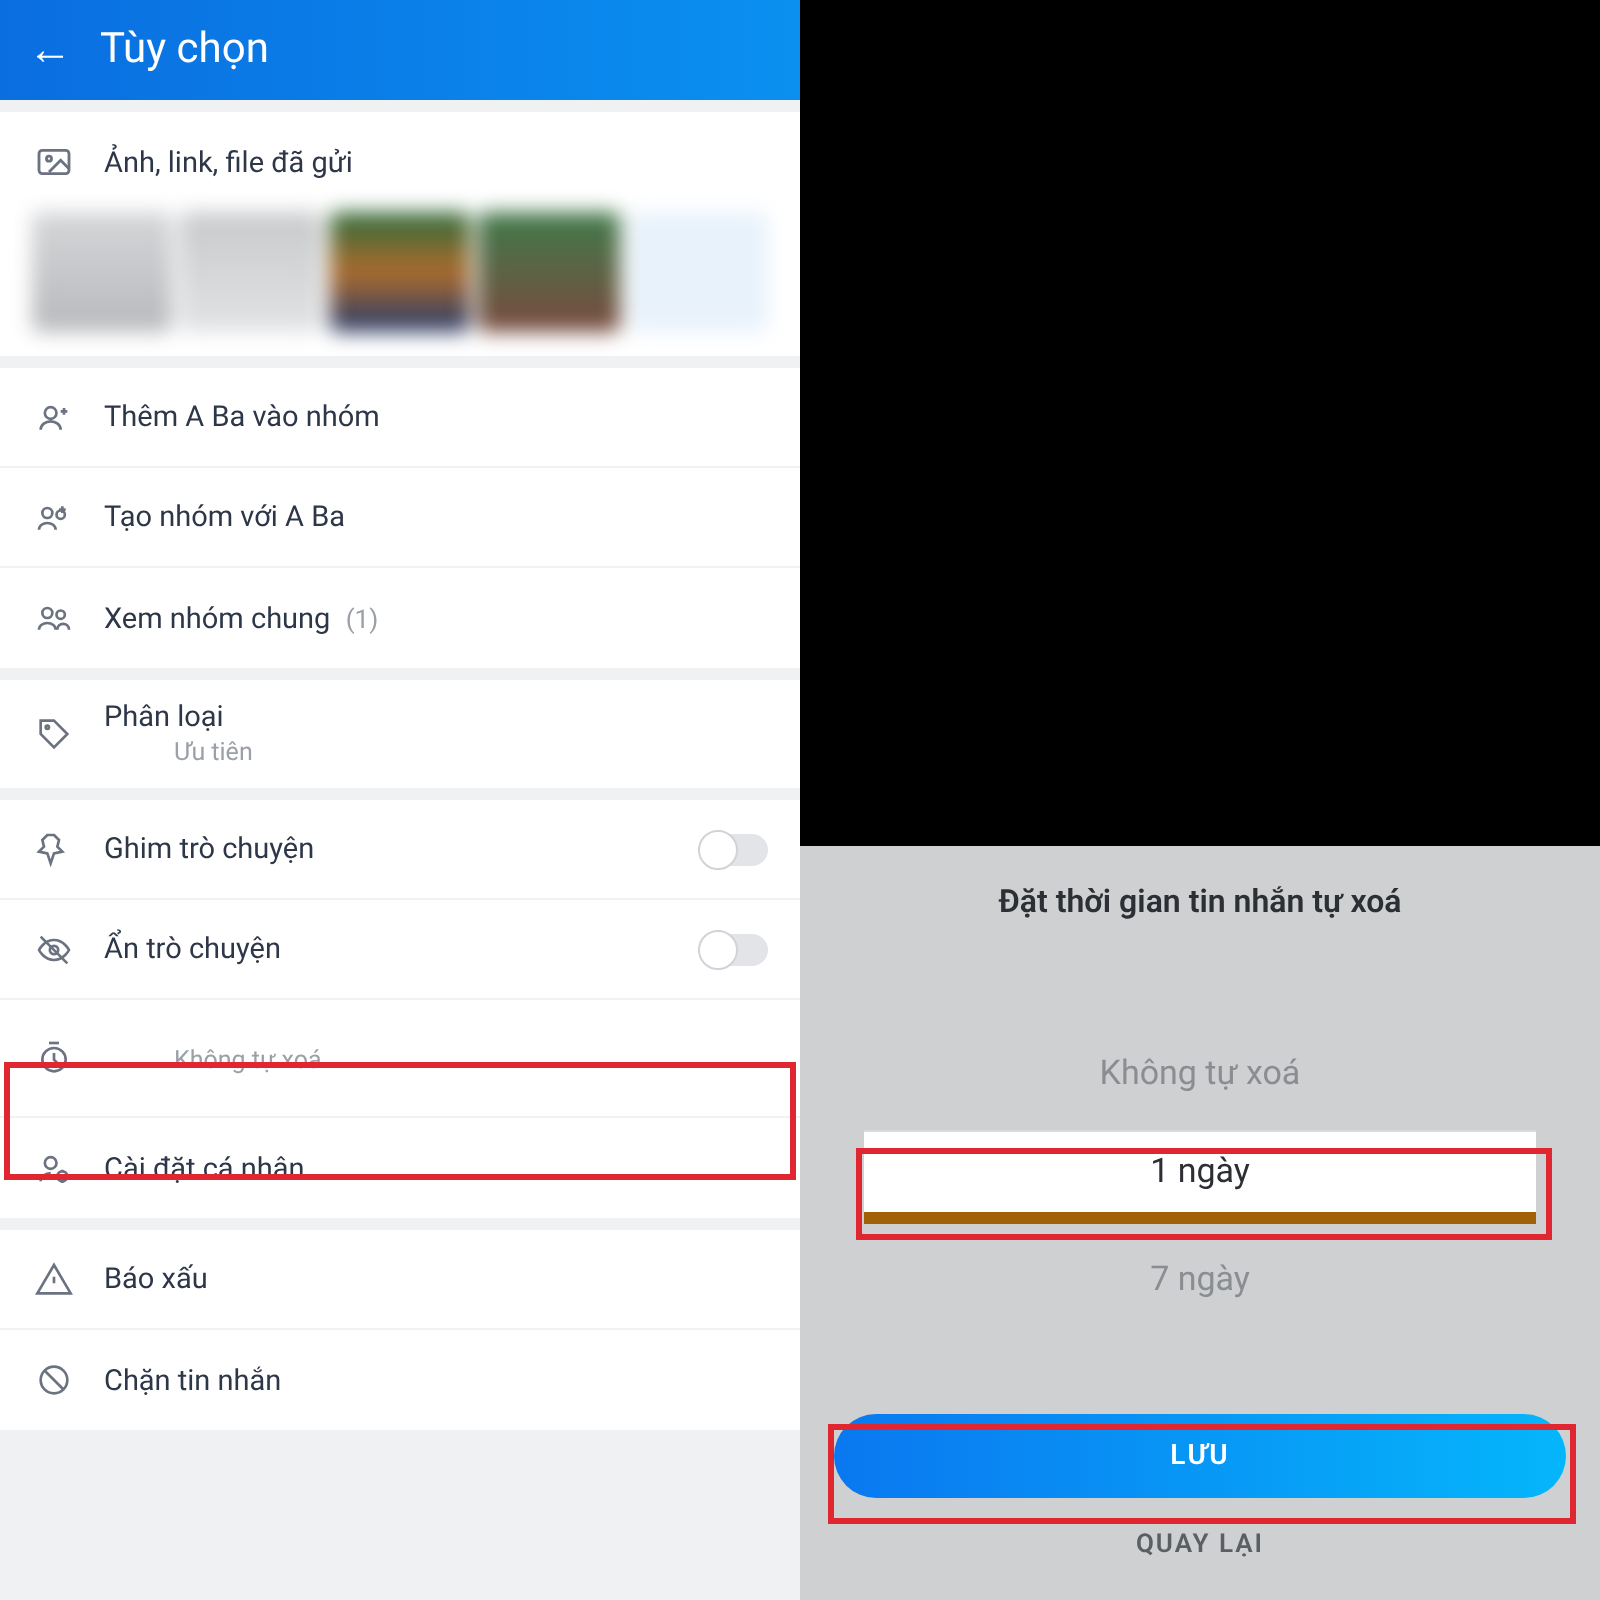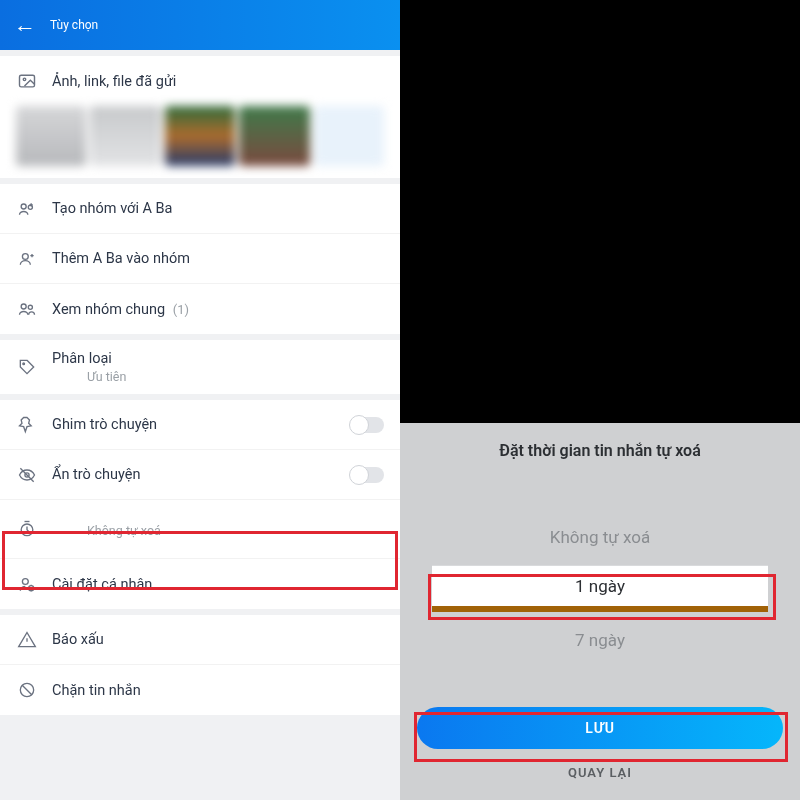--- a/index.html
+++ b/index.html
@@ -22,21 +22,21 @@
     
     .header {
       background: linear-gradient(to right, #0a6ee0, #0a90f0);
       height: 50px;
       display: flex;
       align-items: center;
       padding: 0 14px;
       color: #fff;
     }
     .back-arrow { font-size: 22px; margin-right: 14px; }
-    .header-title { font-size: 12px; font-weight: 400; }
+    .header-title { font-size: 21px; font-weight: 400; }
 
     .section { background: #3b82f6; }
     .gap { height: 6px; background: #f0f1f3; }
 
     .row {
       display: flex;
       align-items: center;
       min-height: 50px;
       padding: 10px 16px;
       border-bottom: 1px solid #f2f2f2;
@@ -146,37 +146,37 @@
           <div class="thumb t5"></div>
       </div>
     </div>
   </div>
 
   <div class="gap"></div>
   <div class="section">
     <div class="row">
       <span class="row-icon">
         <svg width="20" height="20" viewBox="0 0 24 24" fill="none" stroke="currentColor" stroke-width="1.6">
+            <circle cx="10" cy="9" r="3.5"></circle>
+            <path d="M4 19c0-3 3-5 6-5s6 2 6 5"></path>
+            <path d="M18 6v4M16 8h4"></path>
+          </svg>
+      </span>
+      <span class="row-text">Thêm A Ba vào nhóm</span>
+    </div>
+    <div class="row">
+      <span class="row-icon">
+        <svg width="20" height="20" viewBox="0 0 24 24" fill="none" stroke="currentColor" stroke-width="1.6">
             <circle cx="8" cy="9" r="3"></circle>
             <circle cx="16" cy="10" r="2.5"></circle>
             <path d="M3 19c0-2.5 2.5-4 5-4s5 1.5 5 4"></path>
             <path d="M17 5v4M15 7h4"></path>
           </svg>
       </span>
       <span class="row-text">Tạo nhóm với A Ba</span>
-    </div>
-    <div class="row">
-      <span class="row-icon">
-        <svg width="20" height="20" viewBox="0 0 24 24" fill="none" stroke="currentColor" stroke-width="1.6">
-            <circle cx="10" cy="9" r="3.5"></circle>
-            <path d="M4 19c0-3 3-5 6-5s6 2 6 5"></path>
-            <path d="M18 6v4M16 8h4"></path>
-          </svg>
-      </span>
-      <span class="row-text">Thêm A Ba vào nhóm</span>
     </div>
     <div class="row no-border">
       <span class="row-icon">
         <svg width="20" height="20" viewBox="0 0 24 24" fill="none" stroke="currentColor" stroke-width="1.6">
             <circle cx="8" cy="9" r="3"></circle>
             <circle cx="16" cy="10" r="2.5"></circle>
             <path d="M3 19c0-2.5 2.5-4 5-4s5 1.5 5 4"></path>
             <path d="M14 19c0-2 1.5-3.5 3.5-3.5S21 17 21 19"></path>
           </svg>
       </span>

